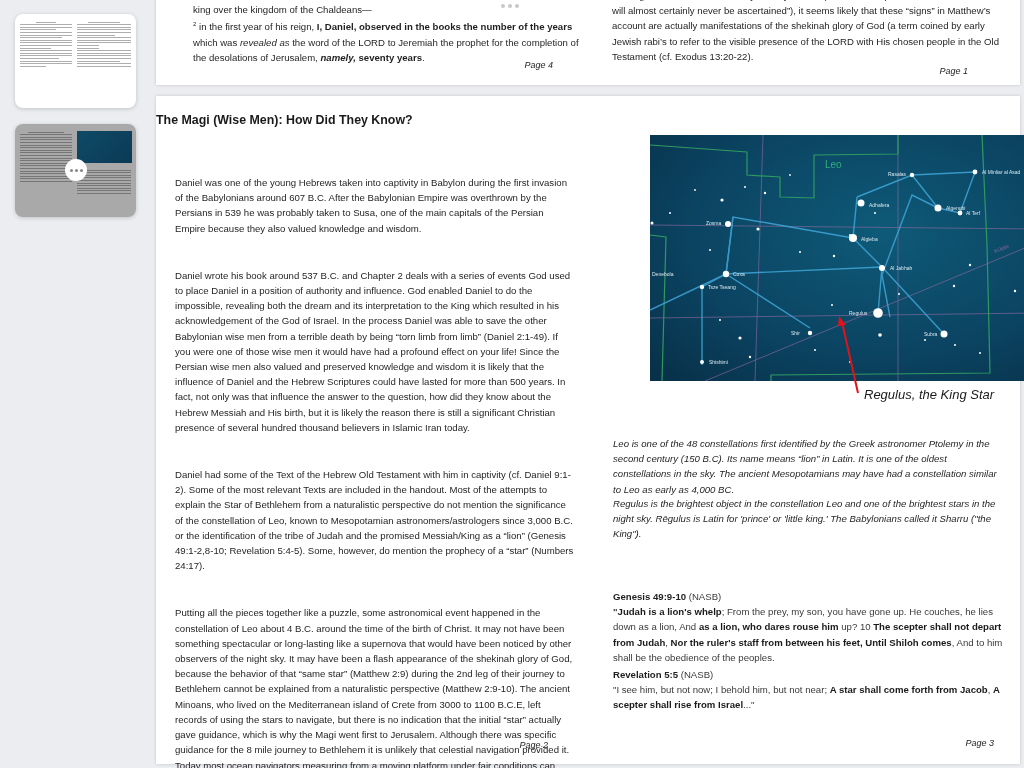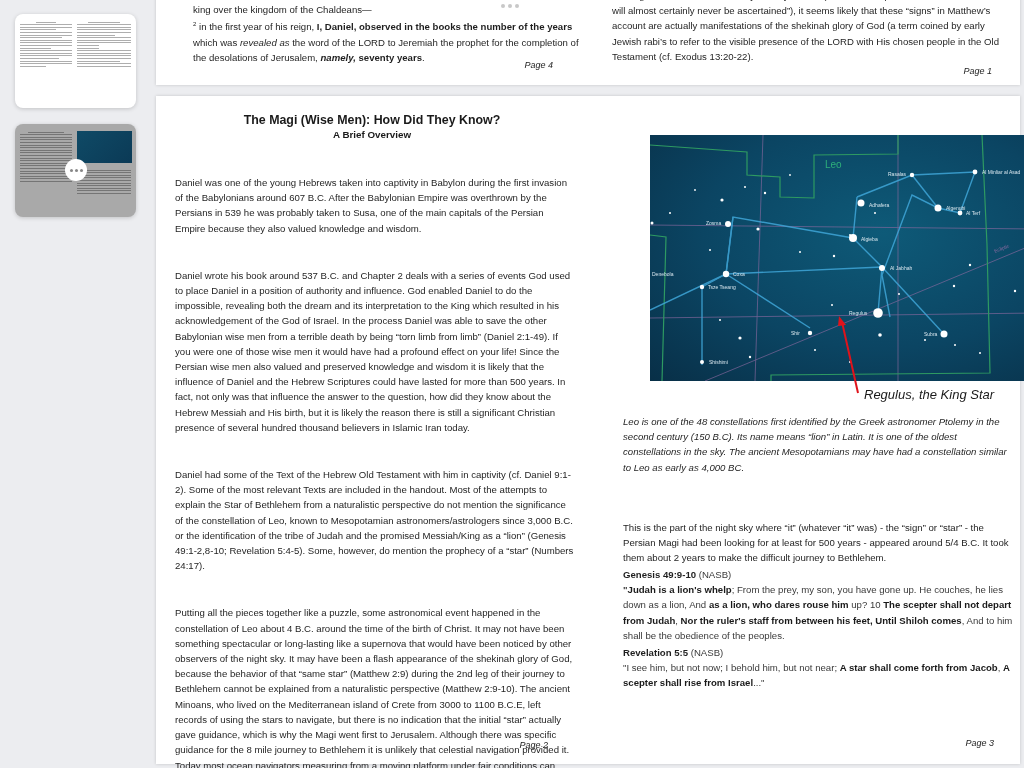--- a/index.html
+++ b/index.html
@@ -54,36 +54,36 @@
 
   
   .top-left-text { position: absolute; left: 37px; top: 6px; width: 400px; }
   .top-right-text { position: absolute; left: 24px; top: -8px; width: 400px; }
   .dots-top {
     position: absolute; left: 345px; top: 8px; display: flex; gap: 3px;
   }
   .dots-top i { width: 4px; height: 4px; border-radius: 50%; background: #c8c8c8; display:block; }
 
   
-  .h1 { position: absolute; left: 0; width: 100%; text-align: center; font-weight: bold; font-size: 12.4px; top: 17px; }
+  .h1 { position: absolute; left: 0; width: 100%; font-weight: bold; font-size: 12.4px; top: 17px; }
   .h2 { position: absolute; left: 0; width: 100%; text-align: center; font-weight: bold; font-size: 9.8px; top: 33px; }
   .body-left { position: absolute; left: 19px; top: 47px; width: 400px; }
   .para { margin-bottom: 3px; margin-top: 32px; }
 
   
   .rtitle { position: absolute; left: 0; width: 100%; text-align: center; font-weight: bold; font-size: 10.6px; top: 10px; }
   .starmap {
     position: absolute; left: 22px; top: 39px; width: 387px; height: 246px;
     background: radial-gradient(ellipse at 60% 40%, #0e5a78 0%, #0b4563 55%, #082f47 100%);
     overflow: hidden;
     margin-left: 40px;
   }
   .starmap svg { position: absolute; left: 0; top: 0; }
   .caption { position: absolute; left: 276px; top: 291px; font-size: 13px; font-style: italic; }
-  .rbody { position: absolute; left: 35px; width: 390px; }
+  .rbody { position: absolute; left: 25px; width: 390px; margin-top: 22px; }
   .it { font-style: italic; }
   .b { font-weight: bold; }
   .g { color: #3a3a3a; }
 </style>
 </head>
 <body>
 
 <div class="sidebar">
   <div class="thumb t1">
     <div class="col l">
@@ -182,28 +182,27 @@
         <i></i>
         <i></i>
       </div>
     <div class="pnum" style="right:35px;top:64px">Page 4</div>
   </div>
   <div class="page right">
     <div class="txt top-right-text">
       <div>Although the conclusion of Massy is likely correct (“The “true” explanation of the star</div>
       <div>will almost certainly never be ascertained”), it seems likely that these “signs” in Matthew’s account are actually manifestations of the shekinah glory of God (a term coined by early Jewish rabi’s to refer to the visible presence of the LORD with His chosen people in the Old Testament (cf. Exodus 13:20-22).</div>
     </div>
-    <div class="pnum" style="right:28px;top:70px">Page 1</div>
+    <div class="pnum" style="right:52px;top:70px">Page 1</div>
   </div>
 </div>
 
 <div class="spread main">
   <div class="page left">
     <div class="h1">The Magi (Wise Men):  How Did They Know?</div>
-    <div class="h2">A Brief Overview</div>
     <div class="txt body-left">
       <p class="para">Daniel was one of the young Hebrews taken into captivity in Babylon during the first invasion of the Babylonians around 607 B.C.  After the Babylonian Empire was overthrown by the Persians in 539 he was probably taken to Susa, one of the main capitals of the Persian Empire because they also valued knowledge and wisdom.</p>
       <p class="para">Daniel wrote his book around 537 B.C. and Chapter 2 deals with a series of events God used to place Daniel in a position of authority and influence.  God enabled Daniel to do the impossible, revealing both the dream and its interpretation to the King which resulted in his acknowledgement of the God of Israel.  In the process Daniel was able to save the other Babylonian wise men from a terrible death by being “torn limb from limb” (Daniel 2:1-49).  If you were one of those wise men it would have had a profound effect on your life!  Since the Persian wise men also valued and preserved knowledge and wisdom it is likely that the influence of Daniel and the Hebrew Scriptures could have lasted for more than 500 years.  In fact, not only was that influence  the answer to the question, how did they know about the Hebrew Messiah and His birth, but it is likely the reason there is still a significant Christian presence of several hundred thousand believers in Islamic Iran today.</p>
       <p class="para">Daniel had some of the Text of the Hebrew Old Testament with him in captivity (cf. Daniel 9:1-2).  Some of the most relevant Texts are included in the handout.  Most of the attempts to explain the Star of Bethlehem from a naturalistic perspective do not mention the significance of the constellation of Leo, known to Mesopotamian astronomers/astrologers since 3,000 B.C. or the identification of the tribe of Judah and the promised Messiah/King as a “lion” (Genesis 49:1-2,8-10; Revelation 5:4-5).  Some, however, do mention the prophecy of a “star” (Numbers 24:17).</p>
       <p class="para">Putting all the pieces together like a puzzle, some astronomical event happened in the constellation of Leo about 4 B.C. around the time of the birth of Christ.  It may not have been something spectacular or long-lasting like a supernova that would have been noticed by other observers of the night sky.  It may have been a flash appearance of the shekinah glory of God, because the behavior of that “same star” (Matthew 2:9) during the 2nd leg of their journey to Bethlehem cannot be explained from a naturalistic perspective (Matthew 2:9-10).  The ancient Minoans, who lived on the Mediterranean island of Crete from 3000 to 1100 B.C.E, left records of using the stars to navigate, but there is no indication that the initial “star” actually gave guidance, which is why the Magi went first to Jerusalem.  Although there was specific guidance for the 8 mile journey to Bethlehem it is unlikely that celestial navigation provided it. Today most ocean navigators measuring from a moving platform under fair conditions can achieve a practical accuracy of about 1.5 nautical miles.  Modern sextants can read the angle to one-tenth of a mile, but in actual practice an accuracy of one-half mile to within five miles is considered acceptable.  Celestial navigation would not be accurate enough to identify a specific house in Bethlehem.  Naturalistic explanations are not adequate to explain this miraculous journey!</p>
       <p class="para">One of the most amazing aspects of this story of the Magi (“magi” is a Persian word) is that these Gentile wise men were looking for the Jewish Messiah for 500 years before His birth because of one man—Daniel!  Wise men still seek Him today!</p>
     </div>
     <div class="pnum" style="right:40px;top:644px">Page 2</div>
   </div>
 
@@ -306,21 +305,21 @@
       </svg>
     </div>
 
     <svg style="position:absolute;left:22px;top:39px;overflow:visible" width="387" height="270">
       <line x1="248" y1="258" x2="232" y2="187" stroke="#e0131b" stroke-width="2"></line>
       <polygon points="229,181 236,190 228,191" fill="#e0131b"></polygon>
     </svg>
     <div class="caption">Regulus, the King Star</div>
 
     <div class="txt rbody it" style="top:318px">Leo is one of the 48 constellations first identified by the Greek astronomer Ptolemy in the second century (150 B.C). Its name means “lion” in Latin. It is one of the oldest constellations in the sky. The ancient Mesopotamians may have had a constellation similar to Leo as early as 4,000 BC.</div>
-    <div class="txt rbody" style="top:424px">This is the part of the night sky where “it” (whatever “it” was) - the “sign” or “star” - the Persian Magi had been looking for at least for 500 years - appeared around 5/4 B.C.  It took them about 2 years to make the difficult journey to Bethlehem.</div>
+    <div class="txt rbody it" style="top:378px">Regulus is the brightest object in the constellation Leo and one of the brightest stars in the night sky.  Rēgulus is Latin for 'prince' or 'little king.'  The Babylonians called it Sharru ("the King").</div>
 
     <div class="txt rbody" style="top:471px">
       <div><span class="b">Genesis 49:9-10</span><span class="g"> (NASB)</span></div>
       <div class="g" style="margin-bottom:2px"><span class="b">"</span><b style="color:#1a1a1a">Judah is a lion's whelp</b><span>; From the prey, my son, you have gone up. He couches, he lies down as a lion, And </span><b style="color:#1a1a1a">as a lion, who dares rouse him</b><span> up? 10 </span><b style="color:#1a1a1a">The scepter shall not depart from Judah</b><span>, </span><b style="color:#1a1a1a">Nor the ruler's staff from between his feet, Until Shiloh comes</b><span>, And to him shall be the obedience of the peoples.</span></div>
       <div><span class="b">Revelation 5:5</span><span class="g"> (NASB)</span></div>
       <div class="g"><span>"I see him, but not now; I behold him, but not near; </span><b style="color:#1a1a1a">A star shall come forth from Jacob</b><span>, </span><b style="color:#1a1a1a">A scepter shall rise from Israel</b><span>..."</span></div>
     </div>
     <div class="pnum" style="right:26px;top:642px">Page 3</div>
   </div>
 </div>

